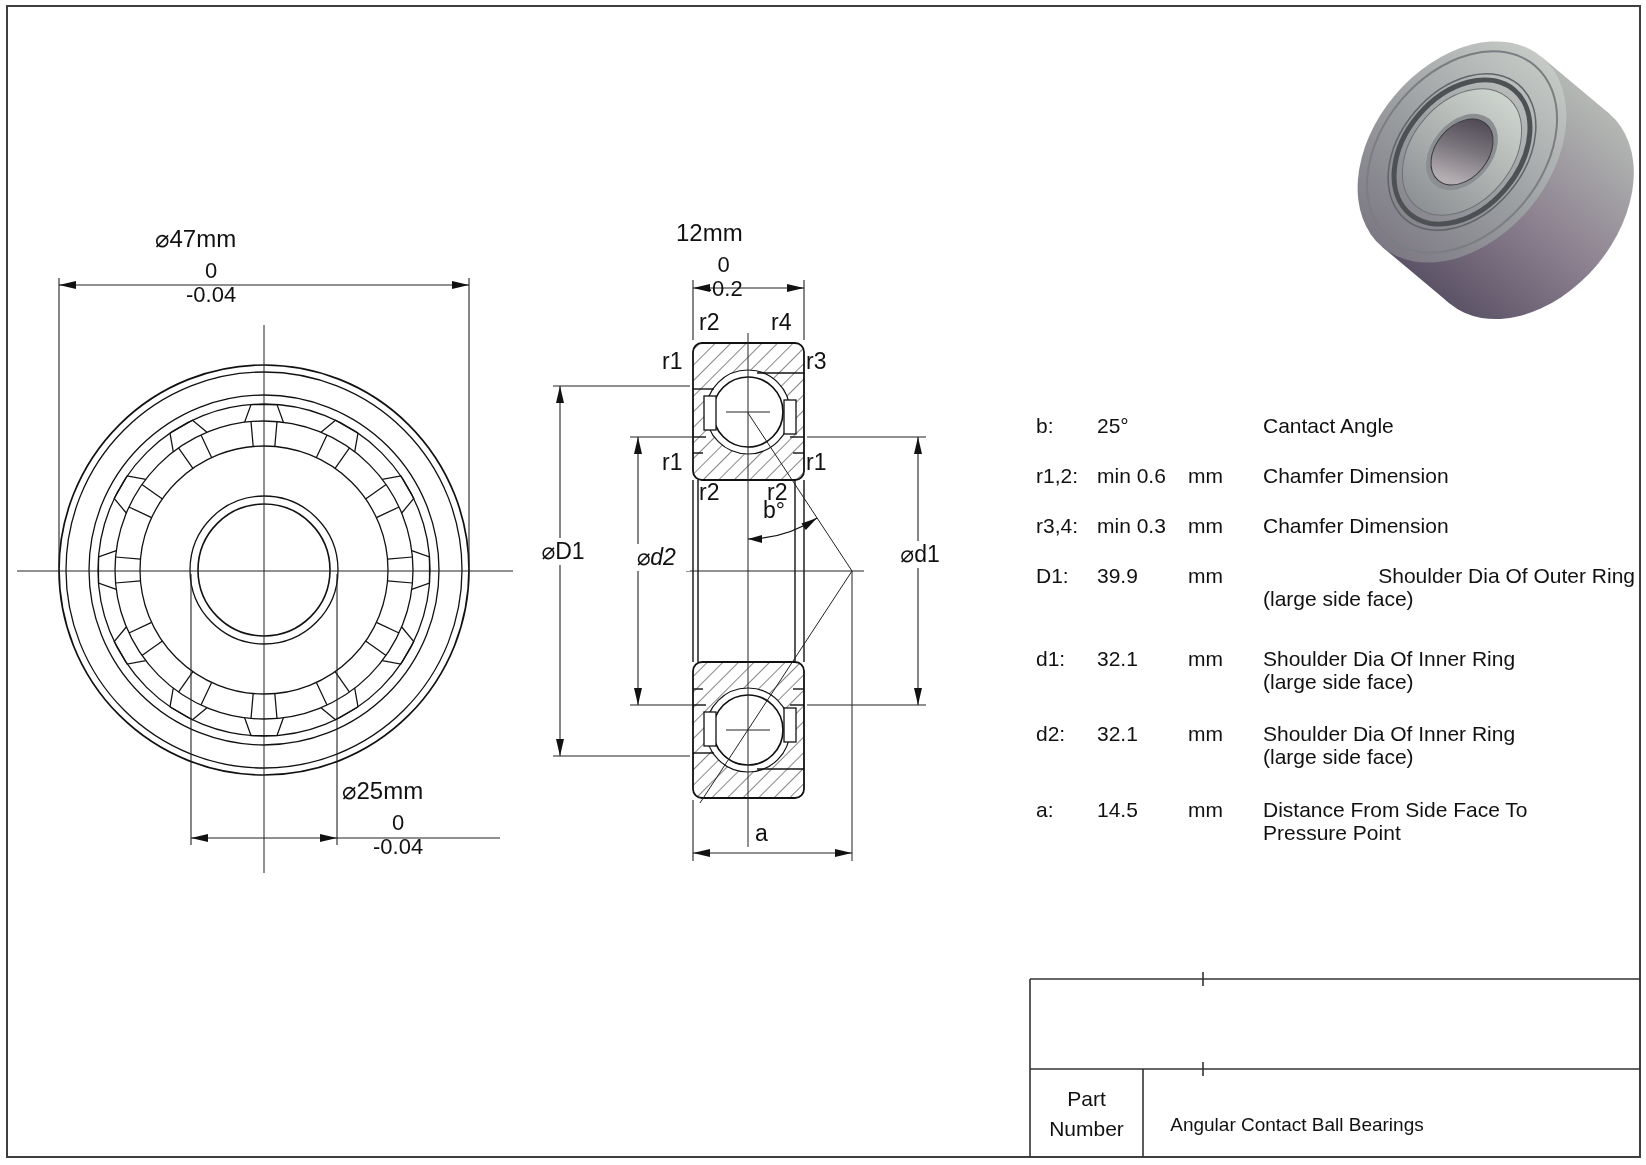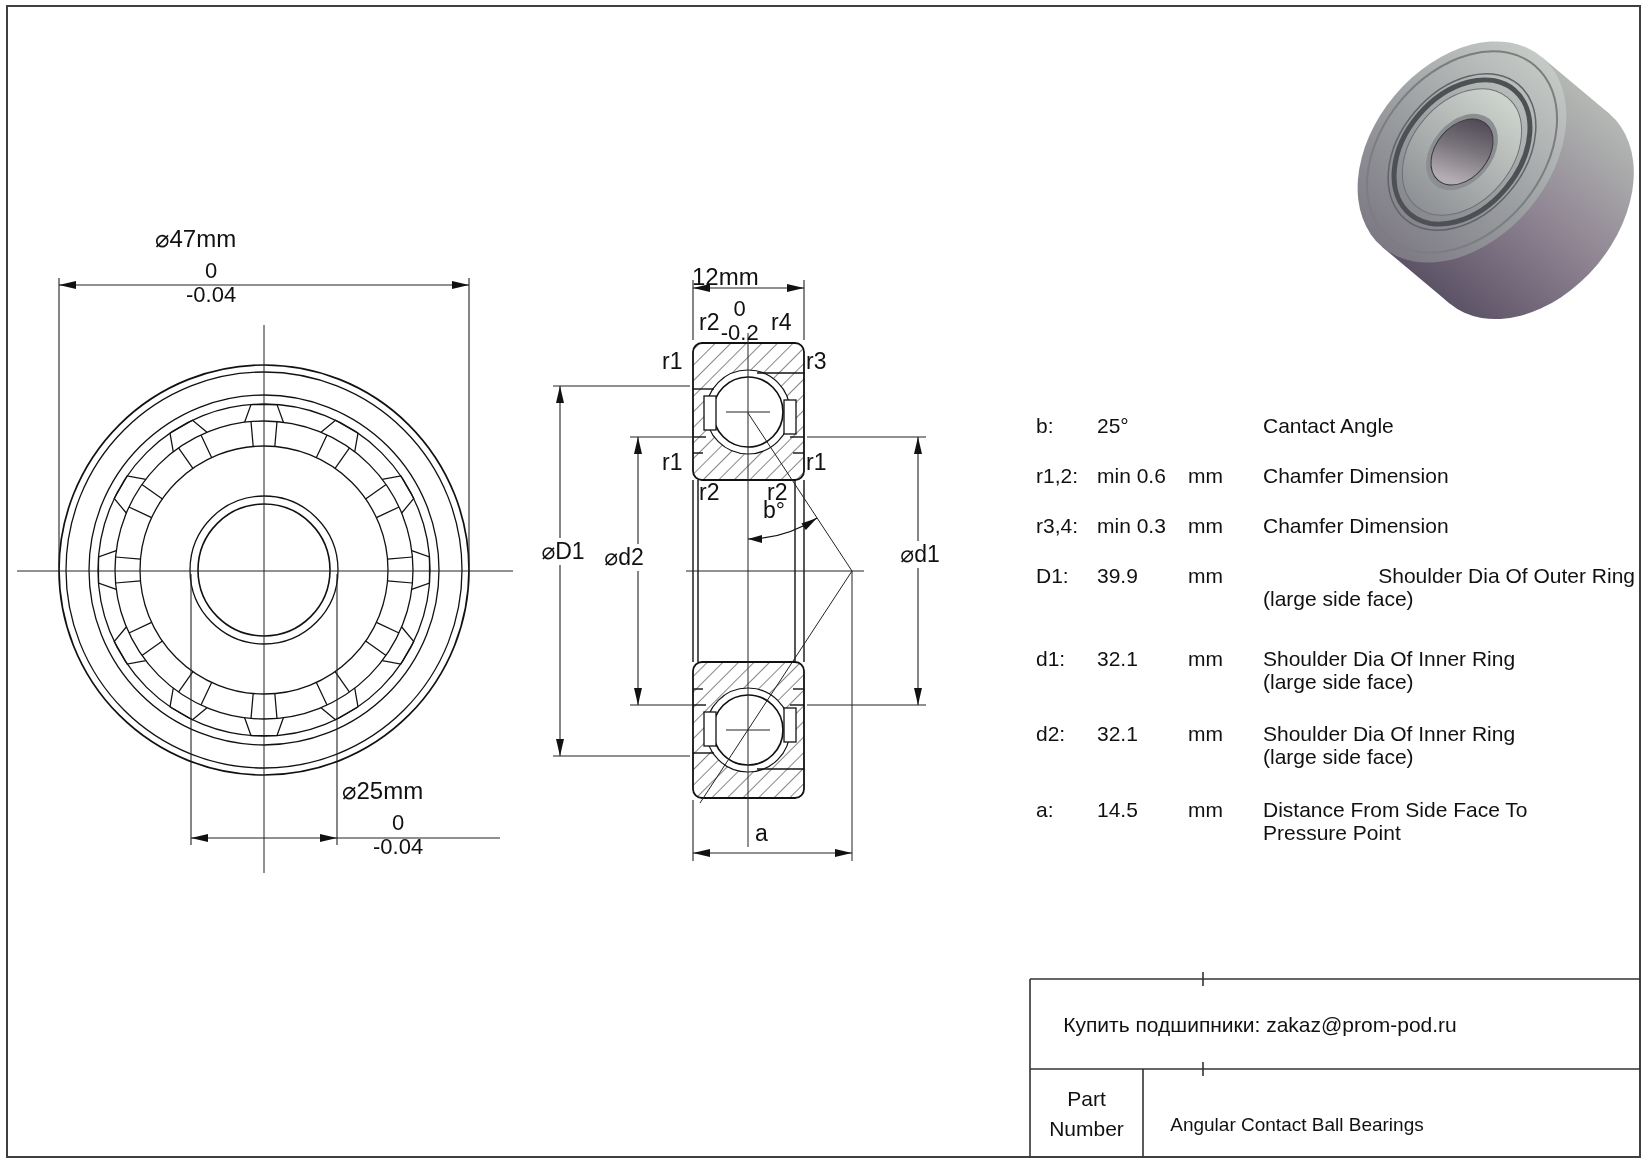--- a/index.html
+++ b/index.html
@@ -212,40 +212,40 @@
   </span>
 </div>
 <div class="dim" style="left:342px;top:778px;">
   <span class="main">⌀25mm</span>
   <span class="tol">
     <span>0</span>
     <span>-0.04</span>
   </span>
 </div>
 
-<div class="dim" style="left:692px;top:220px;margin-top:44px;">
+<div class="dim" style="left:676px;top:220px;">
   <span class="main">12mm</span>
   <span class="tol">
     <span>0</span>
     <span>-0.2</span>
   </span>
 </div>
 
 <span class="txt rlabel" style="left:699px;top:309px;">r2</span>
 <span class="txt rlabel" style="left:771px;top:309px;">r4</span>
 <span class="txt rlabel" style="left:662px;top:348px;">r1</span>
 <span class="txt rlabel" style="left:806px;top:348px;">r3</span>
 <span class="txt rlabel" style="left:662px;top:449px;">r1</span>
 <span class="txt rlabel" style="left:806px;top:449px;">r1</span>
 <span class="txt rlabel" style="left:699px;top:479px;">r2</span>
 <span class="txt rlabel" style="left:767px;top:479px;">r2</span>
 
 <span class="txt rlabel" style="left:763px;top:497px;">b°</span>
 <span class="dialabel txt" style="left:527px;top:538px;width:68px;">⌀D1</span>
-<span class="dialabel txt" style="left:590px;top:544px;width:64px;">⌀d2</span>
+<span class="dialabel txt" style="left:622px;top:544px;width:64px;font-style:italic;">⌀d2</span>
 <span class="dialabel txt" style="left:886px;top:541px;width:64px;">⌀d1</span>
 <span class="txt rlabel" style="left:755px;top:820px;">a</span>
 
 <div>
   <div class="spec-row" style="top:0">
     <span class="spec-key" style="top:414px;">b:</span>
     <span class="spec-val" style="top:414px;">25°</span>
     <span class="spec-unit" style="top:414px;"></span>
     <span class="spec-desc" style="top:414px;">Cantact Angle</span>
   </div>
@@ -284,20 +284,19 @@
   </div>
   <div class="spec-row">
     <span class="spec-key" style="top:798px;">a:</span>
     <span class="spec-val" style="top:798px;">14.5</span>
     <span class="spec-unit" style="top:798px;">mm</span>
     <span class="spec-desc" style="top:798px;">Distance From Side Face To</span>
     <span class="spec-desc" style="top:821px;">Pressure Point</span>
   </div>
 </div>
 
-<div class="tb-text" style="left:1030px;top:1013px;width:460px;font-size:21px;">Купить подшипники: zakaz@prom-pod.ru</div>
 <div class="tb-text" style="left:1030px;top:1084px;width:113px;font-size:21px;line-height:30px;">
   <span>Part</span><br>
   <span>Number</span>
 </div>
 <div class="tb-text" style="left:1143px;top:1114px;width:308px;font-size:19px;">Angular Contact Ball Bearings</div>
 
 </div>
 
 </body></html>

